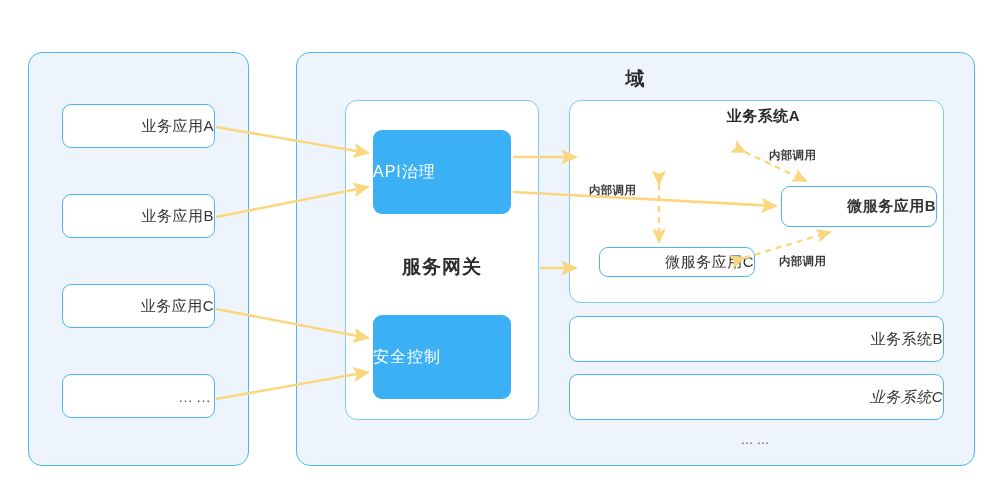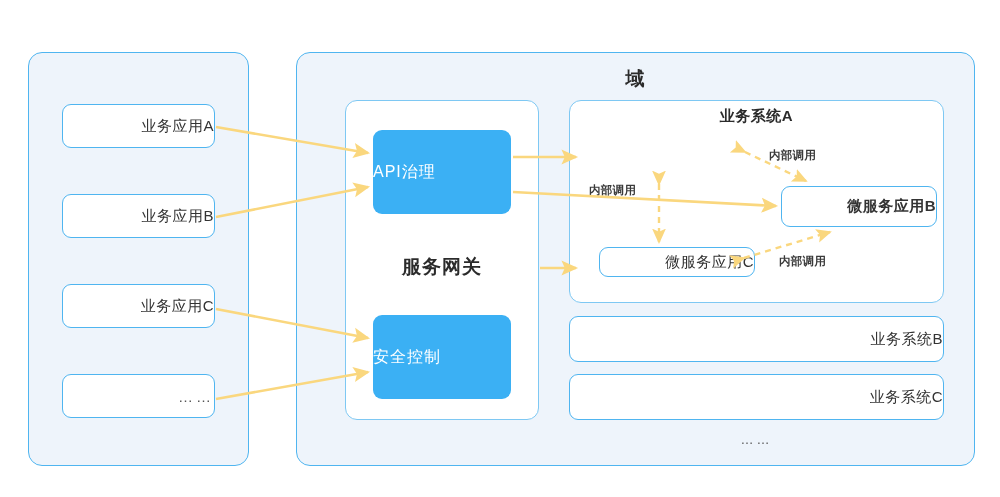--- a/index.html
+++ b/index.html
@@ -92,20 +92,21 @@
     white-space: nowrap;
   }
   .subtitle {
     position: absolute;
     font-size: 15px;
     font-weight: bold;
     color: #2b2b2b;
     letter-spacing: .5px;
     white-space: nowrap;
     text-align: center;
+    margin-left: 7px;
   }
   .edge-label {
     position: absolute;
     font-size: 11.5px;
     font-weight: bold;
     color: #3a3a3a;
     white-space: nowrap;
     letter-spacing: .3px;
   }
   .dots-text {
@@ -175,21 +176,21 @@
     <span>微服务应用C</span>
   </div>
 
   <div class="edge-label" style="left:769px; top:148px;">内部调用</div>
   <div class="edge-label" style="left:589px; top:183px;">内部调用</div>
   <div class="edge-label" style="left:779px; top:254px;">内部调用</div>
 
   <div class="card" style="left:569px; top:316px; width:375px; height:46px; font-size:15px;">
     <span>业务系统B</span>
   </div>
-  <div class="card" style="left:569px; top:374px; width:375px; height:46px; font-size:15px;">
+  <div class="card" style="left:569px; top:374px; width:375px; height:46px; font-size:15px;font-style:italic;">
     <span>业务系统C</span>
   </div>
   <div class="dots-text" style="left:569px; top:432px; width:375px; text-align:center;">……</div>
 
   <svg id="edges" viewBox="0 0 1000 497" xmlns="http://www.w3.org/2000/svg">
     <defs>
       <marker id="ah" markerWidth="7" markerHeight="7" refX="5.6" refY="3.5" orient="auto" markerUnits="strokeWidth">
         <path d="M0,0.6 L6.4,3.5 L0,6.4 L1.3,3.5 Z" fill="#fad77e"></path>
       </marker>
       <marker id="ahd" markerWidth="7" markerHeight="7" refX="5.6" refY="3.5" orient="auto" markerUnits="strokeWidth">

